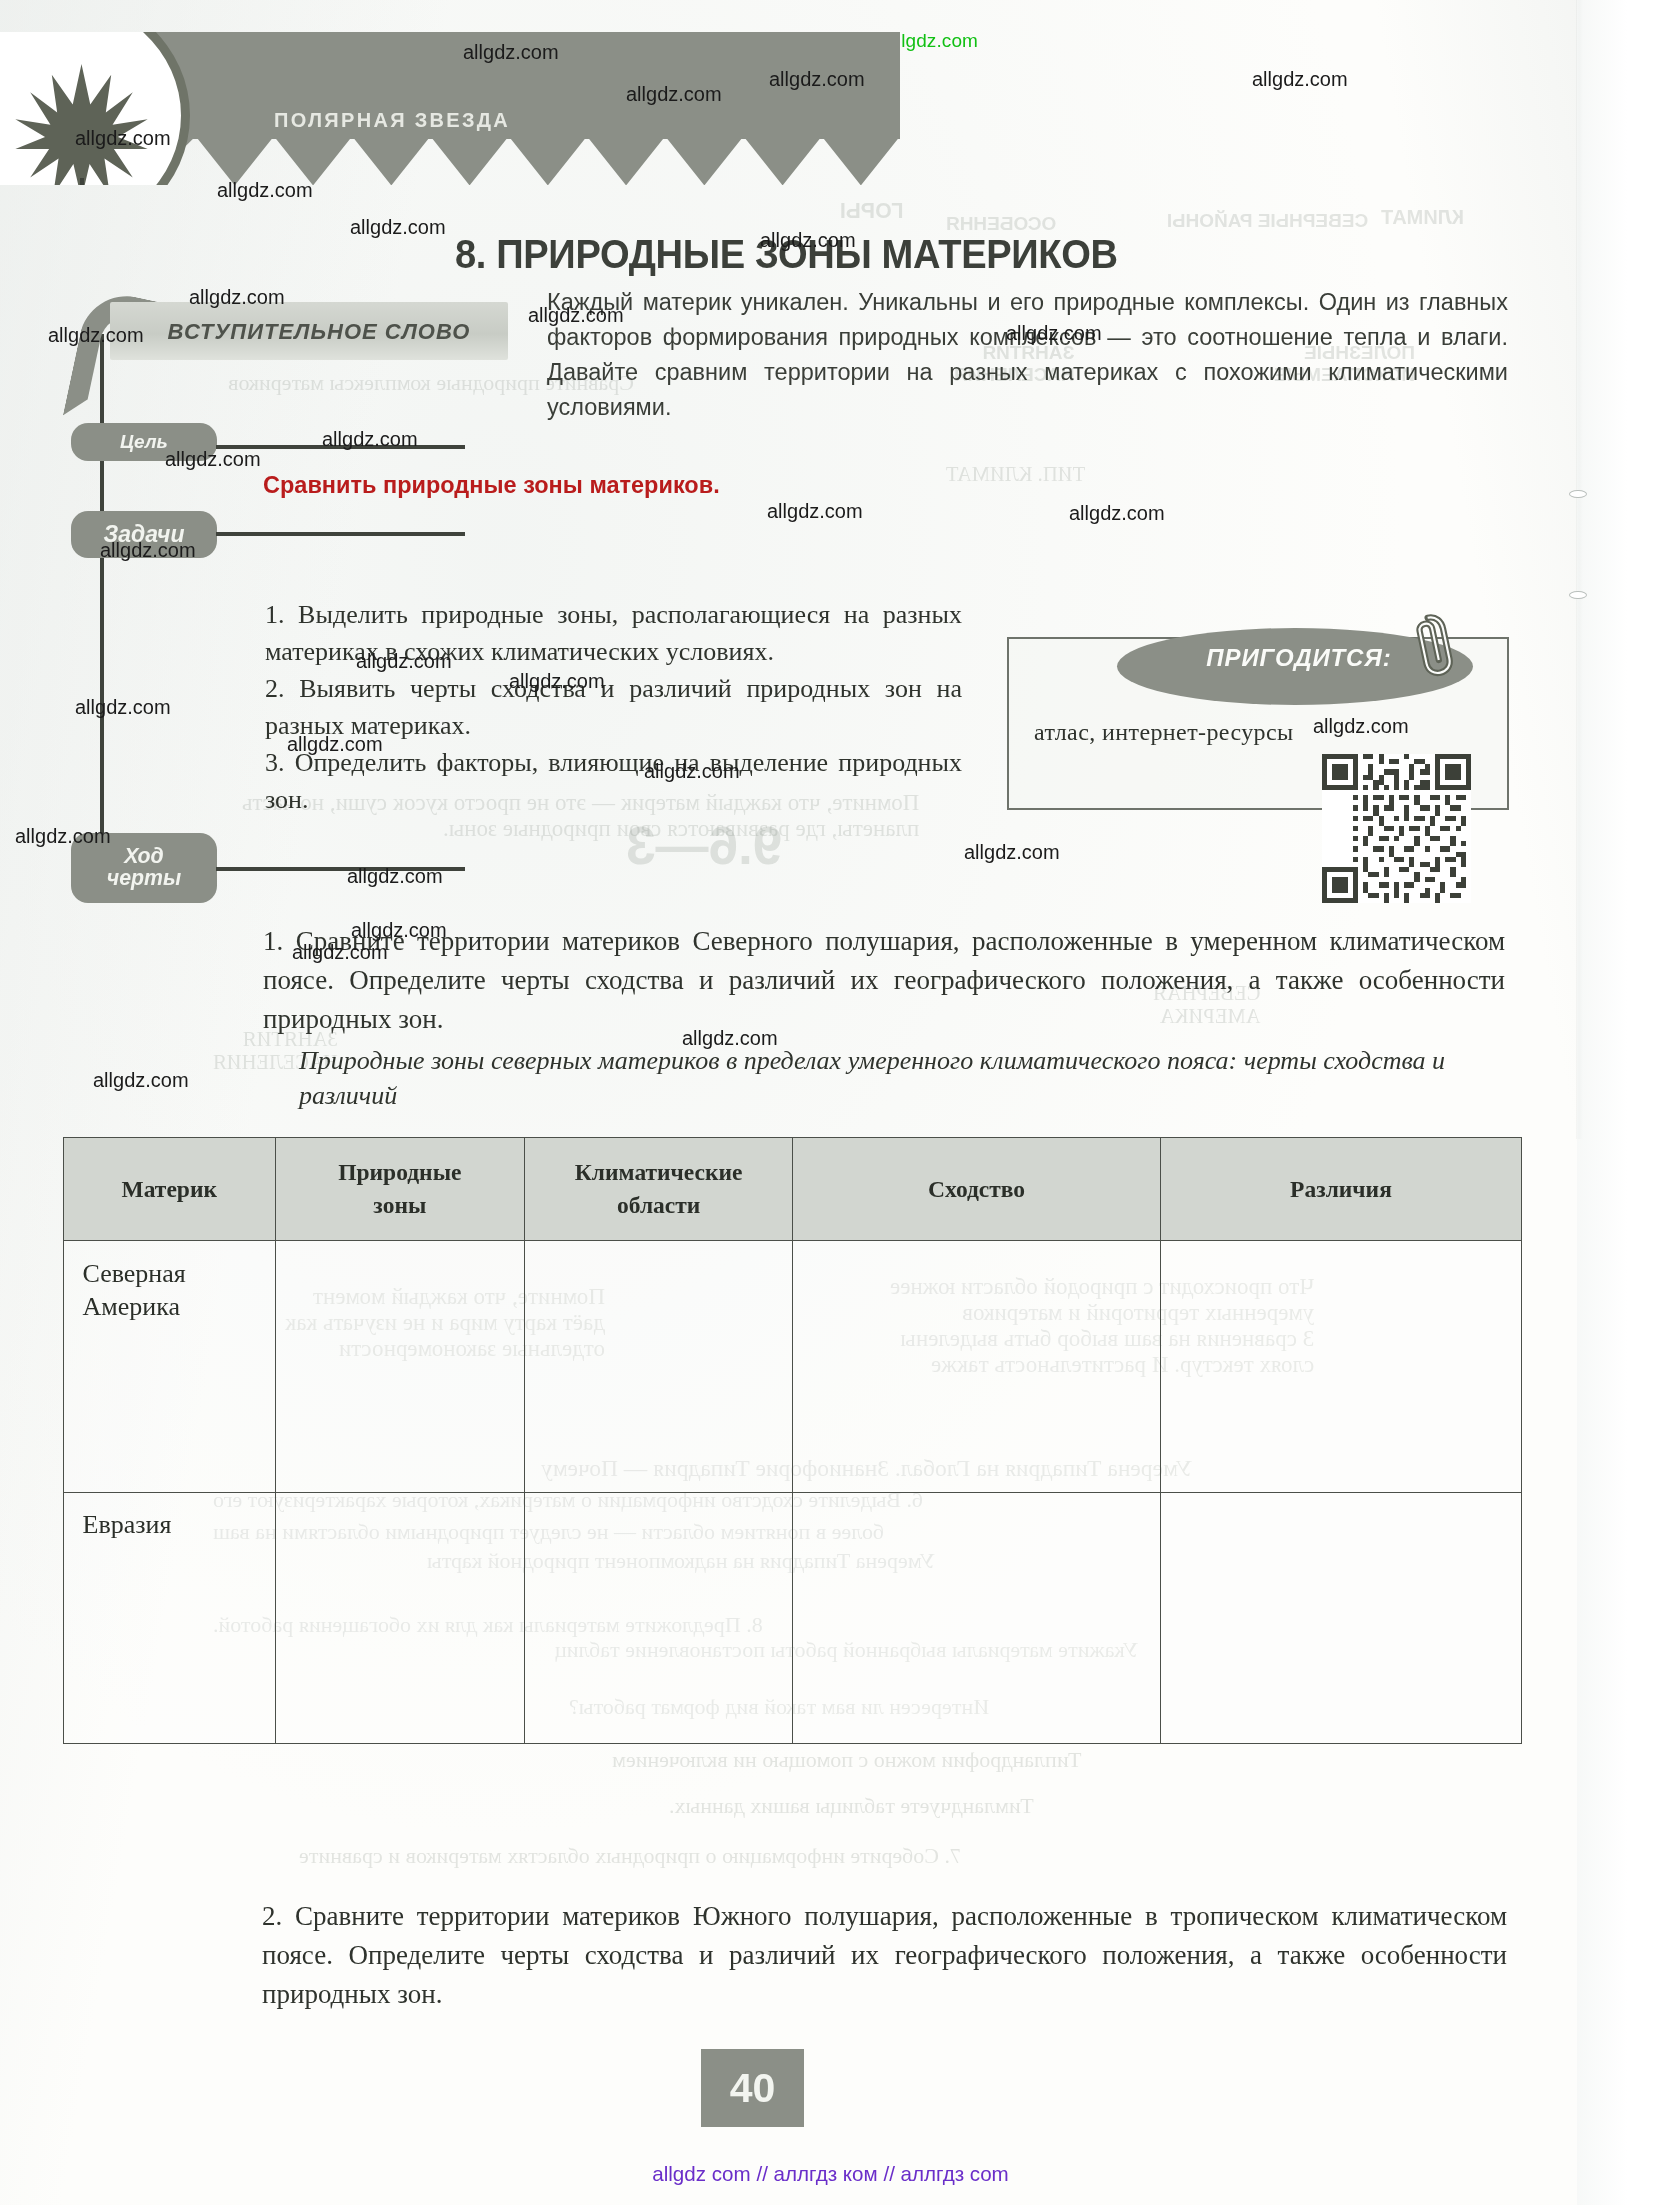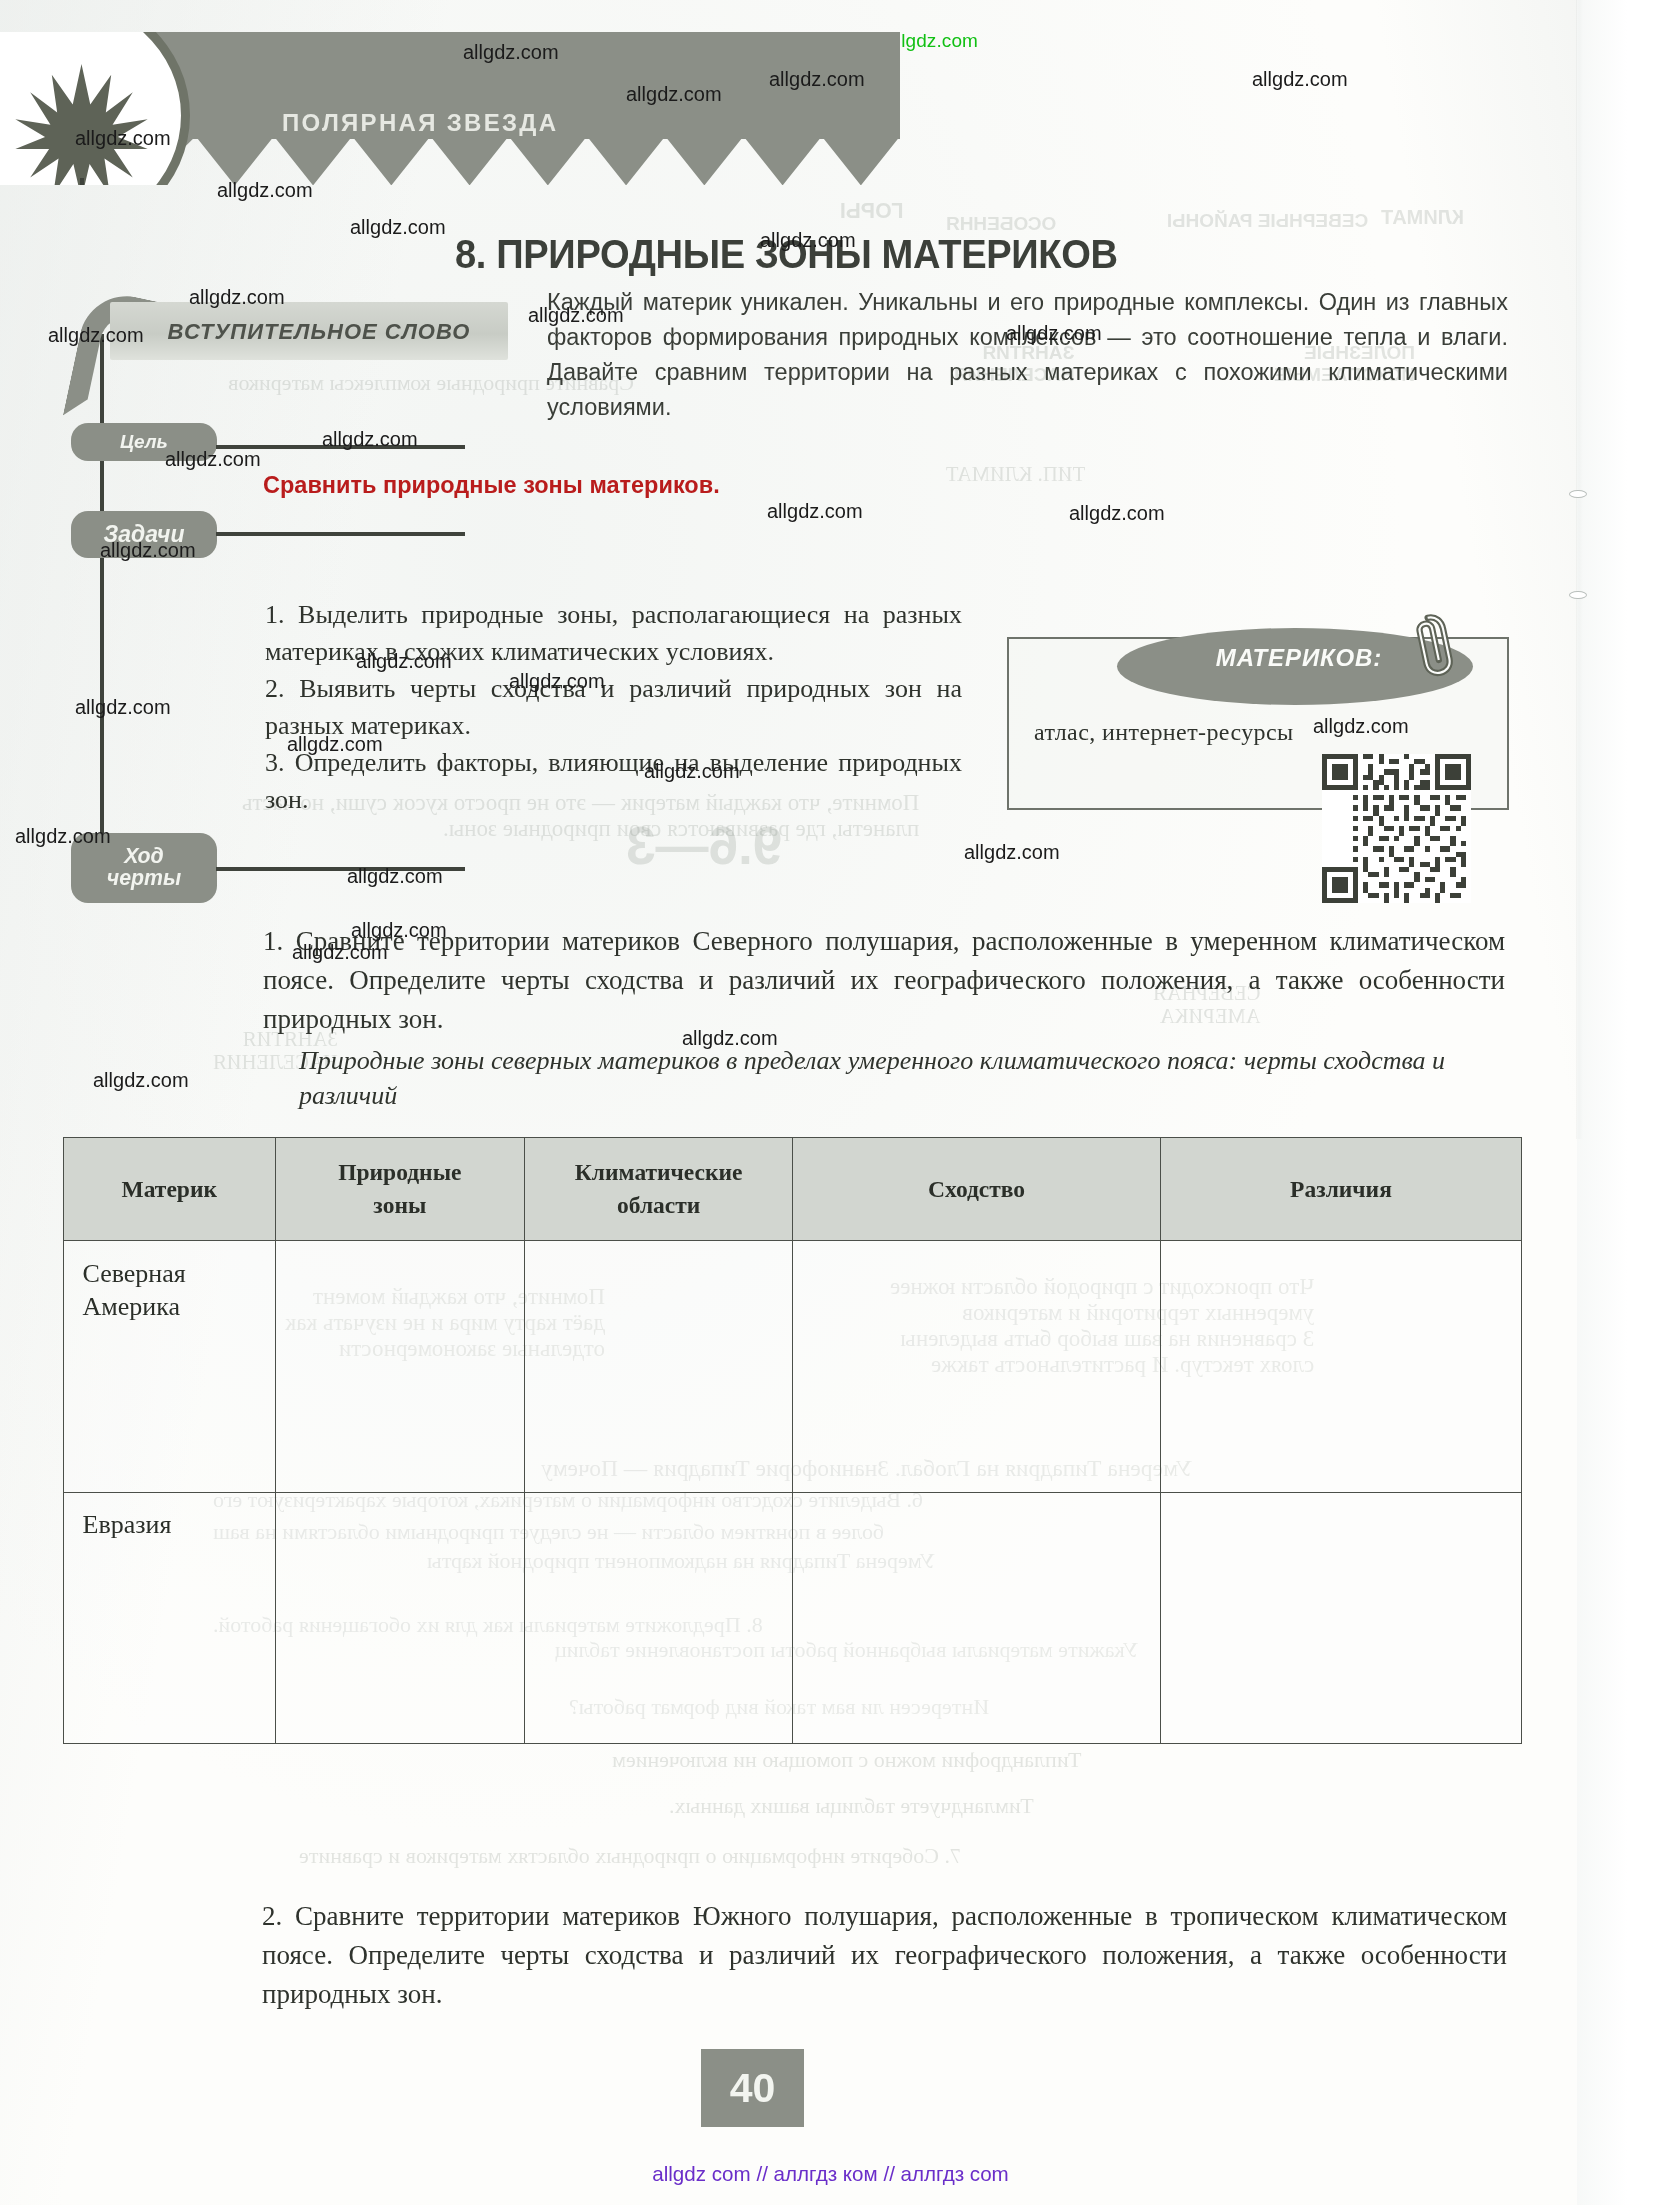--- a/index.html
+++ b/index.html
@@ -58,21 +58,21 @@
   }
   .star{
     position:absolute;left:14.2px;top:32px;width:135px;height:135px;
   }
   .star-stem{
     position:absolute;left:80px;top:146px;width:3.6px;height:93px;background:#3f433c;
   }
   .mast-title{
     position:absolute;left:274px;top:77px;
     color:#e6e8e2;font-family:"Liberation Sans",sans-serif;
-    font-weight:bold;font-size:24px;letter-spacing:2.3px;margin-left:8px;
+    font-weight:bold;font-size:20px;letter-spacing:2.3px;
   }
 
   
   .chapter-title{
     position:absolute;left:455px;top:204px;width:890px;
     font-family:"Liberation Sans",sans-serif;font-weight:bold;
     font-size:41px;color:#3c403a;letter-spacing:-0.4px;
     transform:scaleX(.93);transform-origin:left center;
   }
 
@@ -287,21 +287,21 @@
   <div class="goal-text">Сравнить природные зоны материков.</div>
 
   <div class="tasks">
     <p>1. Выделить природные зоны, располага­ющиеся на разных материках в схожих климатических условиях.</p>
     <p>2. Выявить черты сходства и различий природных зон на разных материках.</p>
     <p>3. Определить факторы, влияющие на вы­деление природных зон.</p>
   </div>
 
   <div class="need-box"></div>
   <div class="need-ellipse"></div>
-  <div class="need-label">МАТЕРИКОВ:</div>
+  <div class="need-label">ПРИГОДИТСЯ:</div>
   <svg class="clip" viewBox="0 0 60 64">
     <path d="M40 6 C48 6 52 12 52 19 L52 48 C52 55 47 59 41 59 C35 59 30 55 30 48 L30 17
              C30 13 33 11 36 11 C39 11 42 13 42 17 L42 47" fill="none" stroke="#5e6357" stroke-width="6" stroke-linecap="round"></path>
     <path d="M40 6 C48 6 52 12 52 19 L52 48 C52 55 47 59 41 59 C35 59 30 55 30 48 L30 17
              C30 13 33 11 36 11 C39 11 42 13 42 17 L42 47" fill="none" stroke="#fbfcfa" stroke-width="2"></path>
   </svg>
   <div class="need-text">атлас, интернет-ресурсы</div>
   <svg class="qr" viewBox="0 0 29 29" shape-rendering="crispEdges">
     <rect width="29" height="29" fill="#ffffff"></rect>
     <g fill="#3c4038">

